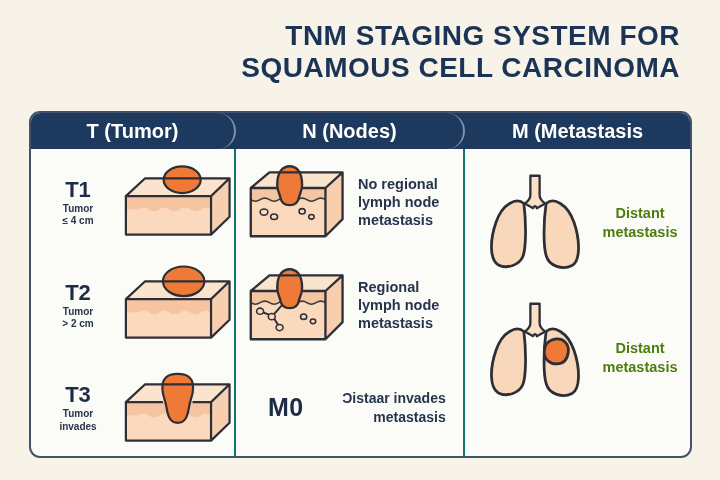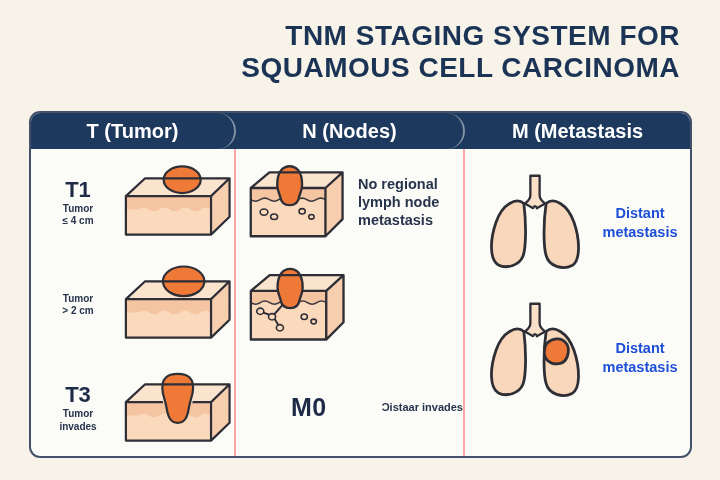--- a/index.html
+++ b/index.html
@@ -40,41 +40,41 @@
     display:flex;align-items:center;justify-content:center;
     border-right:2px solid rgba(255,255,255,.45);
     border-radius:18px;
   }
   .th-last{border-right:none;}
   .tbody{
     display:grid;
     grid-template-columns:205px 229px 1fr;
     height:calc(100% - 36px);
   }
-  .col{display:flex;flex-direction:column;border-right:2px solid #fca5a5;box-sizing:border-box;}
+  .col{display:flex;flex-direction:column;border-right:2px solid #0f766e;box-sizing:border-box;}
   .col-m{border-right:none;}
   .trow{display:flex;align-items:center;gap:8px;padding-left:16px;box-sizing:border-box;}
   .trow1{height:106px;}
   .trow2{height:100px;}
   .trow3{height:105px;}
   .tlabel{width:62px;text-align:center;flex:0 0 auto;}
   .tcode{font-size:22px;font-weight:800;color:#1e2b47;}
   .tdesc{font-size:10px;font-weight:600;line-height:1.25;color:#27344c;}
   .nrow{display:flex;align-items:center;gap:10px;padding-left:7px;box-sizing:border-box;}
   .nrow1{height:106px;}
   .nrow2{height:100px;}
-  .nrow3{height:105px;padding-left:24px;gap:14px;margin-left:31px;}
+  .nrow3{height:105px;padding-left:32px;gap:14px;}
   .ntext{width:106px;font-size:14.5px;font-weight:600;line-height:1.25;color:#27344c;}
   .m0code{font-size:25px;font-weight:800;color:#1e2b47;letter-spacing:.5px;}
-  .ntext3{width:128px;text-align:right;font-size:11px;font-weight:600;line-height:1.3;color:#27344c;}
+  .ntext3{width:128px;text-align:right;font-size:14px;font-weight:600;line-height:1.3;color:#27344c;}
   .mrow{display:flex;align-items:center;box-sizing:border-box;}
   .mrow1{height:148px;}
   .mrow2{height:163px;align-items:flex-start;padding-top:4px;}
   .mrow svg{margin-left:14px;flex:0 0 auto;}
-  .mtext{width:86px;text-align:center;font-size:14.5px;font-weight:600;line-height:1.3;color:#1d4ed8;margin-left:6px;}
+  .mtext{width:86px;text-align:center;font-size:14.5px;font-weight:600;line-height:1.3;color:#4d7c0f;margin-left:6px;}
   .mrow2 .mtext{margin-top:38px;}
   svg{display:block;}
 </style>
 </head>
 <body>
 
 <div class="canvas">
 
   <div class="title">
     <div>TNM STAGING SYSTEM FOR</div>
@@ -104,20 +104,21 @@
             <polygon points="127,40 152,16 152,68 127,92" fill="#f7cfae"></polygon>
             <ellipse cx="88" cy="18" rx="25" ry="18" fill="#ef7a38" stroke="#2e2e36" stroke-width="3"></ellipse>
             <rect x="12" y="40" width="115" height="52" fill="#fbd9bd"></rect>
             <path d="M12,40 H127 V58 q-7,-5 -14,0 q-7,5 -14,0 q-7,-5 -14,0 q-7,5 -14,0 q-7,-5 -14,0 q-7,5 -14,0 q-7,-5 -14,0 L12,58 Z" fill="#f5c5a2"></path>
             <path d="M12,40 L38,16 H152 V68 L127,92 H12 Z M12,40 H127 M127,40 L152,16 M127,40 V92" fill="none" stroke="#2e2e36" stroke-width="3" stroke-linejoin="round"></path>
           </svg>
         </div>
 
         <div class="trow trow2">
           <div class="tlabel">
+            <div class="tcode">T2</div>
             <div class="tdesc">Tumor</div>
             <div class="tdesc">&gt; 2 cm</div>
           </div>
           <svg width="124" height="80" viewBox="0 0 158 96">
             <polygon points="12,40 38,16 152,16 127,40" fill="#fbe4cd"></polygon>
             <polygon points="127,40 152,16 152,68 127,92" fill="#f7cfae"></polygon>
             <ellipse cx="90" cy="16" rx="28" ry="20" fill="#ef7a38" stroke="#2e2e36" stroke-width="3"></ellipse>
             <rect x="12" y="40" width="115" height="52" fill="#fbd9bd"></rect>
             <path d="M12,40 H127 V58 q-7,-5 -14,0 q-7,5 -14,0 q-7,-5 -14,0 q-7,5 -14,0 q-7,-5 -14,0 q-7,5 -14,0 q-7,-5 -14,0 L12,58 Z" fill="#f5c5a2"></path>
             <path d="M12,40 L38,16 H152 V68 L127,92 H12 Z M12,40 H127 M127,40 L152,16 M127,40 V92" fill="none" stroke="#2e2e36" stroke-width="3" stroke-linejoin="round"></path>
@@ -169,26 +170,28 @@
             <path d="M106,45 q-6,-4 -12,0 q-6,4 -12,0 q-6,-4 -12,0 q-6,4 -12,0 q-6,-4 -12,0 q-6,4 -12,0 q-6,-4 -12,0 q-6,4 -12,0" fill="none" stroke="#3a3a42" stroke-width="2"></path>
             <path d="M52,46 L38,62 M38,62 L24,57 M38,62 L46,75" fill="none" stroke="#2e2e36" stroke-width="2.5"></path>
             <ellipse cx="22" cy="56" rx="4.5" ry="4" fill="#fbd9bd" stroke="#2e2e36" stroke-width="2"></ellipse>
             <ellipse cx="37" cy="63" rx="4.5" ry="4" fill="#fbd9bd" stroke="#2e2e36" stroke-width="2"></ellipse>
             <ellipse cx="47" cy="77" rx="4.5" ry="4" fill="#fbd9bd" stroke="#2e2e36" stroke-width="2"></ellipse>
             <ellipse cx="78" cy="63" rx="4" ry="3.5" fill="#fbd9bd" stroke="#2e2e36" stroke-width="2"></ellipse>
             <ellipse cx="90" cy="69" rx="3.5" ry="3" fill="#fbd9bd" stroke="#2e2e36" stroke-width="2"></ellipse>
             <path d="M44,26 C44,8 52,2 60,2 C68,2 76,8 76,26 C76,33 73,37 72,42 C71,48 68,52 60,52 C52,52 49,48 48,42 C47,37 44,33 44,26 Z" fill="#ef7a38" stroke="#2e2e36" stroke-width="3" stroke-linejoin="round"></path>
             <path d="M10,30 L34,10 H128 V70 L106,92 H10 Z M10,30 H44 M76,30 H106 M106,30 L128,10 M106,30 V92" fill="none" stroke="#2e2e36" stroke-width="3" stroke-linejoin="round"></path>
           </svg>
+          <div class="ntext">Regional lymph node metastasis</div>
         </div>
 
         <div class="nrow nrow3">
           <div class="m0code">M0</div>
           <div class="ntext3">
             <div>Ɔistaar invades</div>
+            <div>metastasis</div>
           </div>
         </div>
       </div>
 
       <div class="col col-m">
 
         <div class="mrow mrow1">
           <svg width="112" height="100" viewBox="0 0 120 108">
             <path d="M55,3 H65 V24 C65,27 67,30 71,33 L62,38 C61,35 59,35 58,38 L49,33 C53,30 55,27 55,24 Z" fill="#fbe0c8" stroke="#2e2e36" stroke-width="2.5" stroke-linejoin="round"></path>
             <path d="M48,33 C40,26 25,33 18,53 C11,73 11,93 20,99 C29,104 43,100 47,90 C50,82 51,58 48,33 Z" fill="#f8d7ba" stroke="#2e2e36" stroke-width="3" stroke-linejoin="round"></path>

